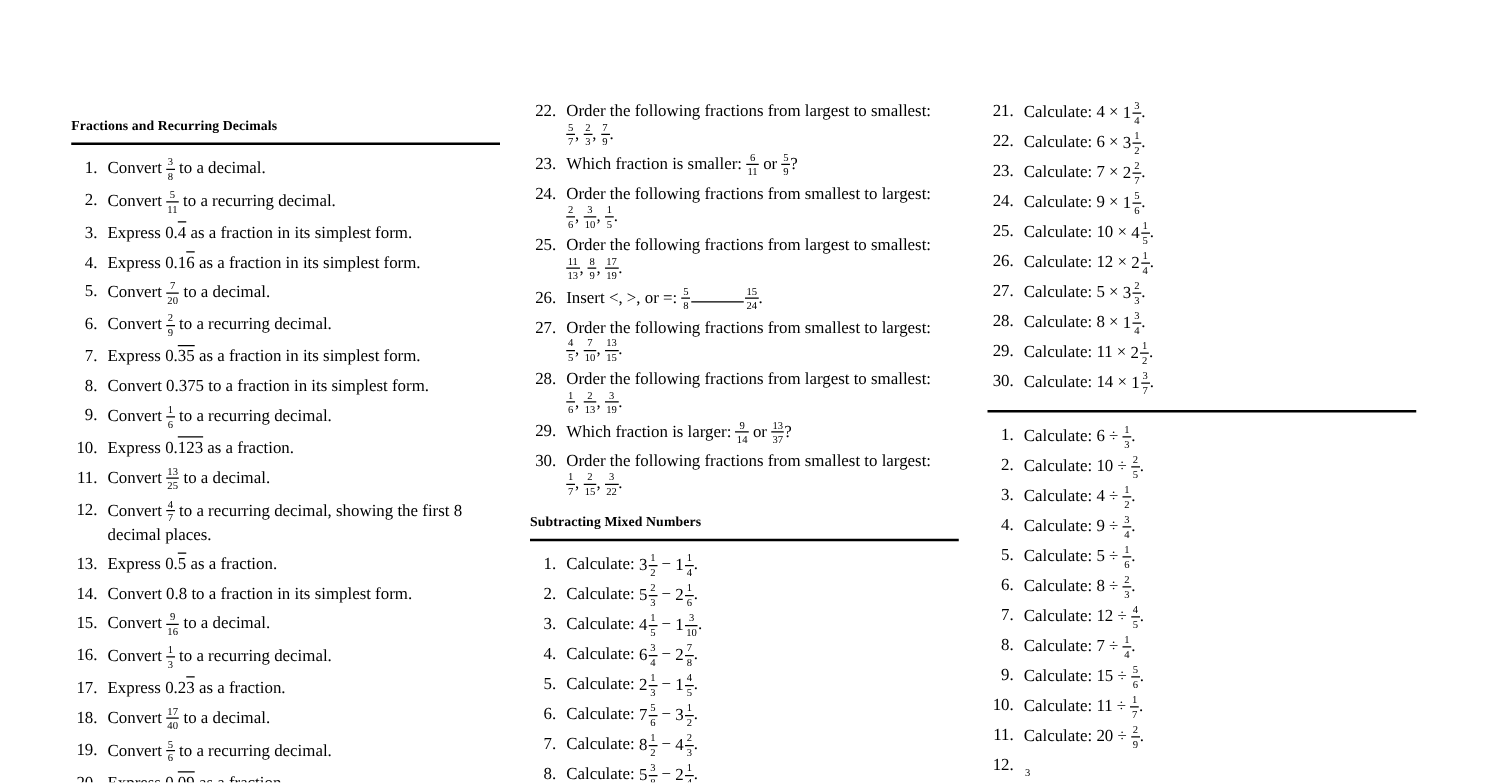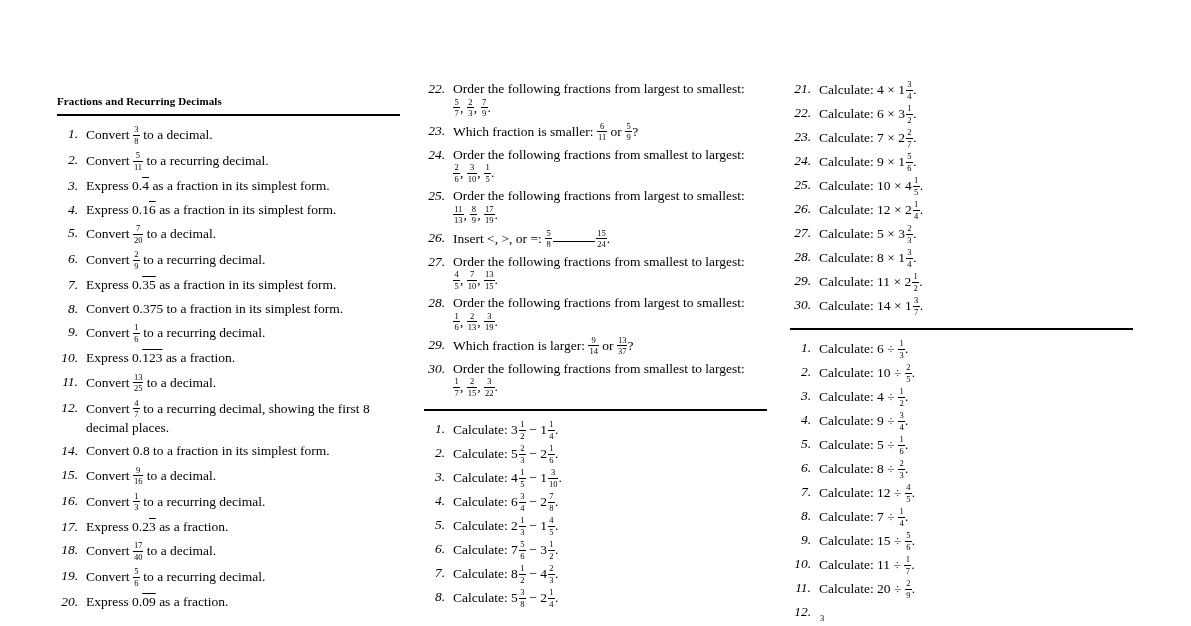--- a/index.html
+++ b/index.html
@@ -10,21 +10,21 @@
   .col{position:absolute;top:0;width:343px;}
   .col-1{left:57px;padding-top:92px;}
   .col-2{left:424px;padding-top:80px;}
   .col-3{left:790px;padding-top:80px;}
   .sec-head{margin:0;}
   .sec-head.follow{margin-top:12px;}
   .sec-title{font-weight:bold;font-size:11px;line-height:18px;letter-spacing:0.1px;}
   .sec-rule{border:0;border-top:2px solid #000;margin:4px 0 9px 0;}
   .item{display:flex;margin-bottom:4px;line-height:17.5px;}
   .col-1 .item{margin-bottom:6px;}
-  .num{flex:none;width:21px;text-align:right;margin-right:8px;font-style:italic;}
+  .num{flex:none;width:21px;text-align:right;margin-right:8px;}
   .body{flex:1;min-width:0;}
   .frac{display:inline-block;vertical-align:-5px;text-align:center;
         font-size:8.5px;line-height:1;}
   .frac .fn{display:block;padding:0 1px 1px 1px;}
   .frac .fd{display:block;border-top:1px solid #000;padding:1px 1px 0 1px;min-width:5px;}
   .mixed{white-space:nowrap;}
   .mixed .whole{font-size:13.5px;}
   .mixed .frac{margin-left:1px;}
   .ovl{text-decoration:overline;}
   .blank{display:inline-block;width:42px;border-bottom:1.2px solid #000;height:11px;
@@ -81,20 +81,24 @@
       </div>
       <div class="item">
         <span class="num">11.</span>
         <span class="body"><span>Convert </span><span class="frac"><span class="fn">13</span><span class="fd">25</span></span><span> to a decimal.</span></span>
       </div>
       <div class="item">
         <span class="num">12.</span>
         <span class="body"><span>Convert </span><span class="frac"><span class="fn">4</span><span class="fd">7</span></span><span> to a recurring decimal, showing the first 8 decimal places.</span></span>
       </div>
       <div class="item">
+        <span class="num">13.</span>
+        <span class="body"><span>Express 0.</span><span class="ovl">5</span><span> as a fraction.</span></span>
+      </div>
+      <div class="item">
         <span class="num">14.</span>
         <span class="body"><span>Convert 0.8 to a fraction in its simplest form.</span></span>
       </div>
       <div class="item">
         <span class="num">15.</span>
         <span class="body"><span>Convert </span><span class="frac"><span class="fn">9</span><span class="fd">16</span></span><span> to a decimal.</span></span>
       </div>
       <div class="item">
         <span class="num">16.</span>
         <span class="body"><span>Convert </span><span class="frac"><span class="fn">1</span><span class="fd">3</span></span><span> to a recurring decimal.</span></span>
@@ -147,20 +151,21 @@
       </div>
       <div class="item">
         <span class="num">29.</span>
         <span class="body"><span>Which fraction is larger: </span><span class="frac"><span class="fn">9</span><span class="fd">14</span></span><span> or </span><span class="frac"><span class="fn">13</span><span class="fd">37</span></span><span>?</span></span>
       </div>
       <div class="item">
         <span class="num">30.</span>
         <span class="body"><span>Order the following fractions from smallest to largest:</span><br><span class="frac"><span class="fn">1</span><span class="fd">7</span></span><span>, </span><span class="frac"><span class="fn">2</span><span class="fd">15</span></span><span>, </span><span class="frac"><span class="fn">3</span><span class="fd">22</span></span><span>.</span></span>
       </div>
       <div class="sec-head follow">
+        <div class="sec-title">Subtracting Mixed Numbers</div>
         <hr class="sec-rule">
       </div>
       <div class="item">
         <span class="num">1.</span>
         <span class="body"><span>Calculate: </span><span class="mixed"><span class="whole">3</span><span class="frac"><span class="fn">1</span><span class="fd">2</span></span></span><span> − </span><span class="mixed"><span class="whole">1</span><span class="frac"><span class="fn">1</span><span class="fd">4</span></span></span><span>.</span></span>
       </div>
       <div class="item">
         <span class="num">2.</span>
         <span class="body"><span>Calculate: </span><span class="mixed"><span class="whole">5</span><span class="frac"><span class="fn">2</span><span class="fd">3</span></span></span><span> − </span><span class="mixed"><span class="whole">2</span><span class="frac"><span class="fn">1</span><span class="fd">6</span></span></span><span>.</span></span>
       </div>

